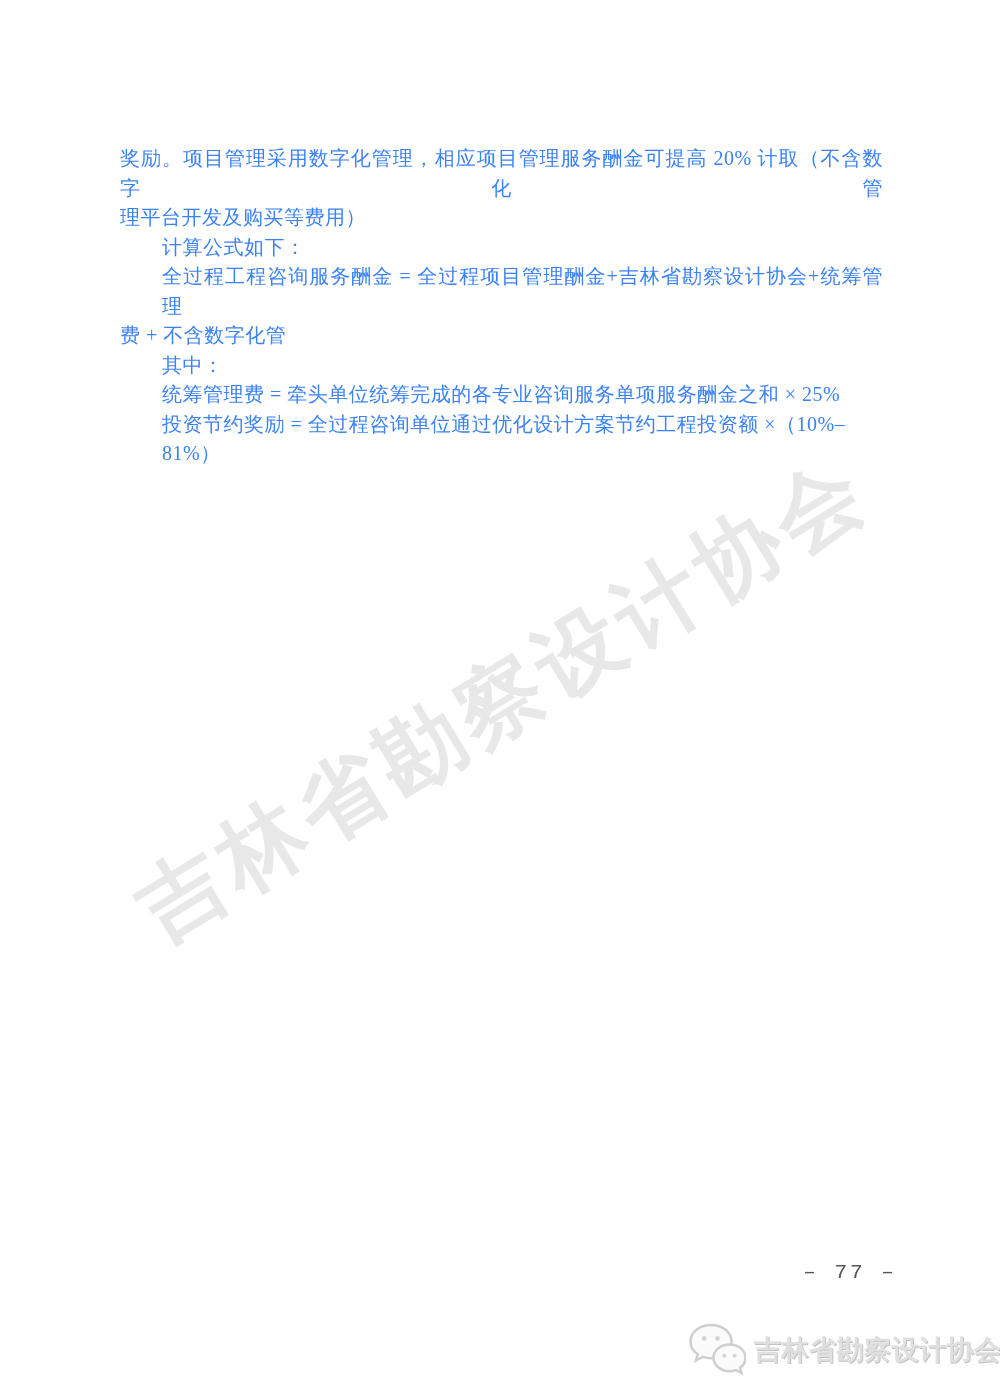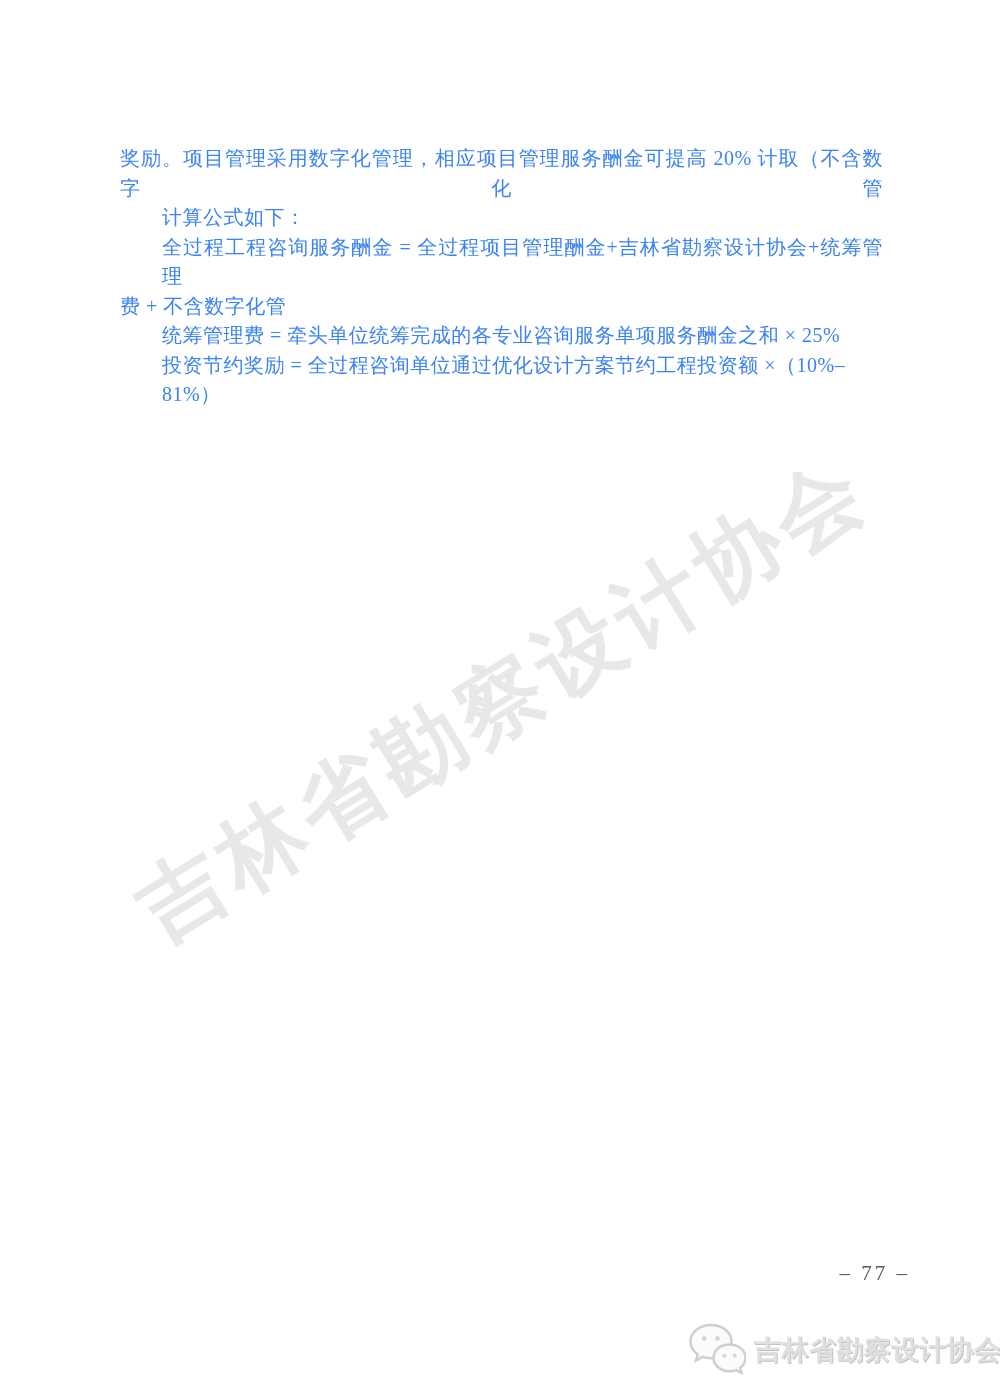--- a/index.html
+++ b/index.html
@@ -47,24 +47,25 @@
     user-select: none;
     pointer-events: none;
   }
 
   
   .page-number {
     position: absolute;
     top: 1261px;
     left: 790px;
     width: 120px;
-    text-align: right;
+    text-align: center;
     font-size: 21px;
     letter-spacing: 3px;
     color: #565656;
+    font-family: Liberation Mono, monospace;
   }
 
   
   .footer {
     position: absolute;
     left: 688px;
     top: 1322px;
     display: flex;
     align-items: center;
     gap: 8px;
@@ -81,23 +82,25 @@
 </style>
 </head>
 <body>
 
 <div class="page">
 
   <div class="watermark">吉林省勘察设计协会</div>
 
   <div class="text-block">
     <span class="line justify">奖励。项目管理采用数字化管理，相应项目管理服务酬金可提高 20% 计取（不含数字化管</span>
+    <span class="line">理平台开发及购买等费用）</span>
     <span class="line indent">计算公式如下：</span>
     <span class="line indent justify">全过程工程咨询服务酬金 = 全过程项目管理酬金+吉林省勘察设计协会+统筹管理</span>
     <span class="line">费 + 不含数字化管</span>
+    <span class="line indent">其中：</span>
     <span class="line indent">统筹管理费 = 牵头单位统筹完成的各专业咨询服务单项服务酬金之和 × 25%</span>
     <span class="line indent">投资节约奖励 = 全过程咨询单位通过优化设计方案节约工程投资额 ×（10%–81%）</span>
   </div>
 
   <div class="page-number">– 77 –</div>
 
   <div class="footer">
     <span class="wechat-icon-box">
       <svg width="58" height="56" viewBox="0 0 58 56" xmlns="http://www.w3.org/2000/svg">
 

